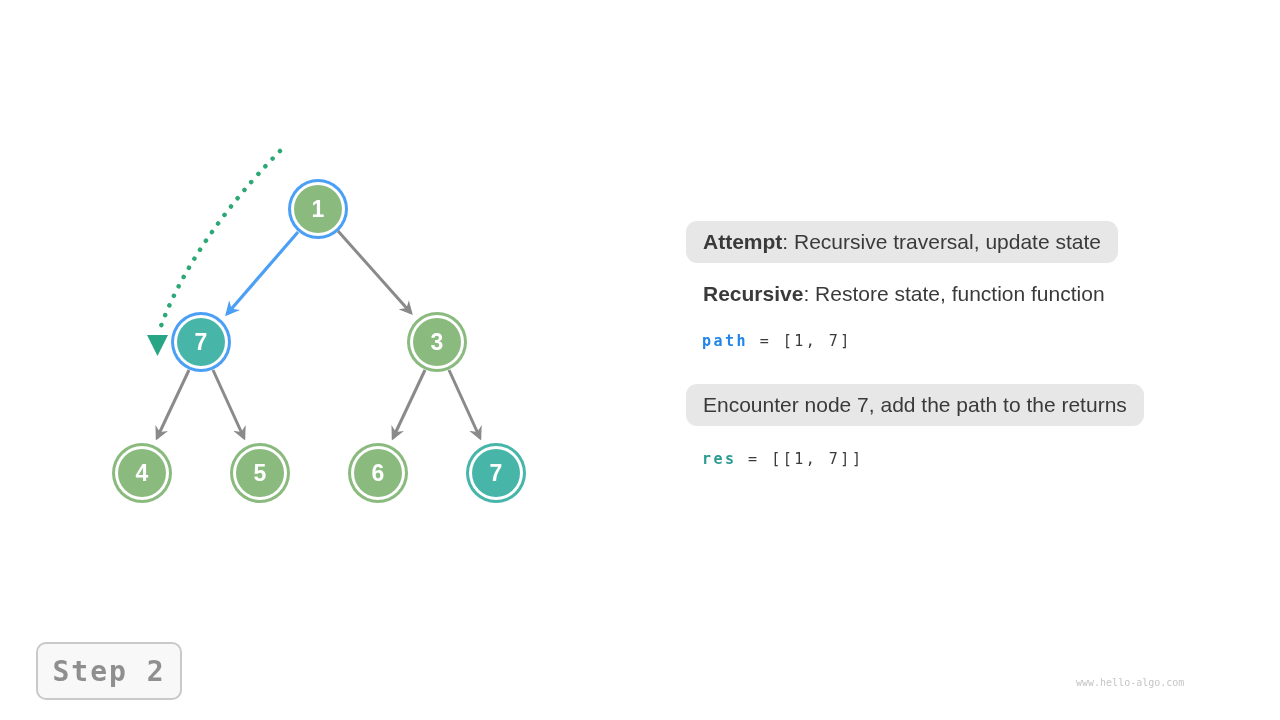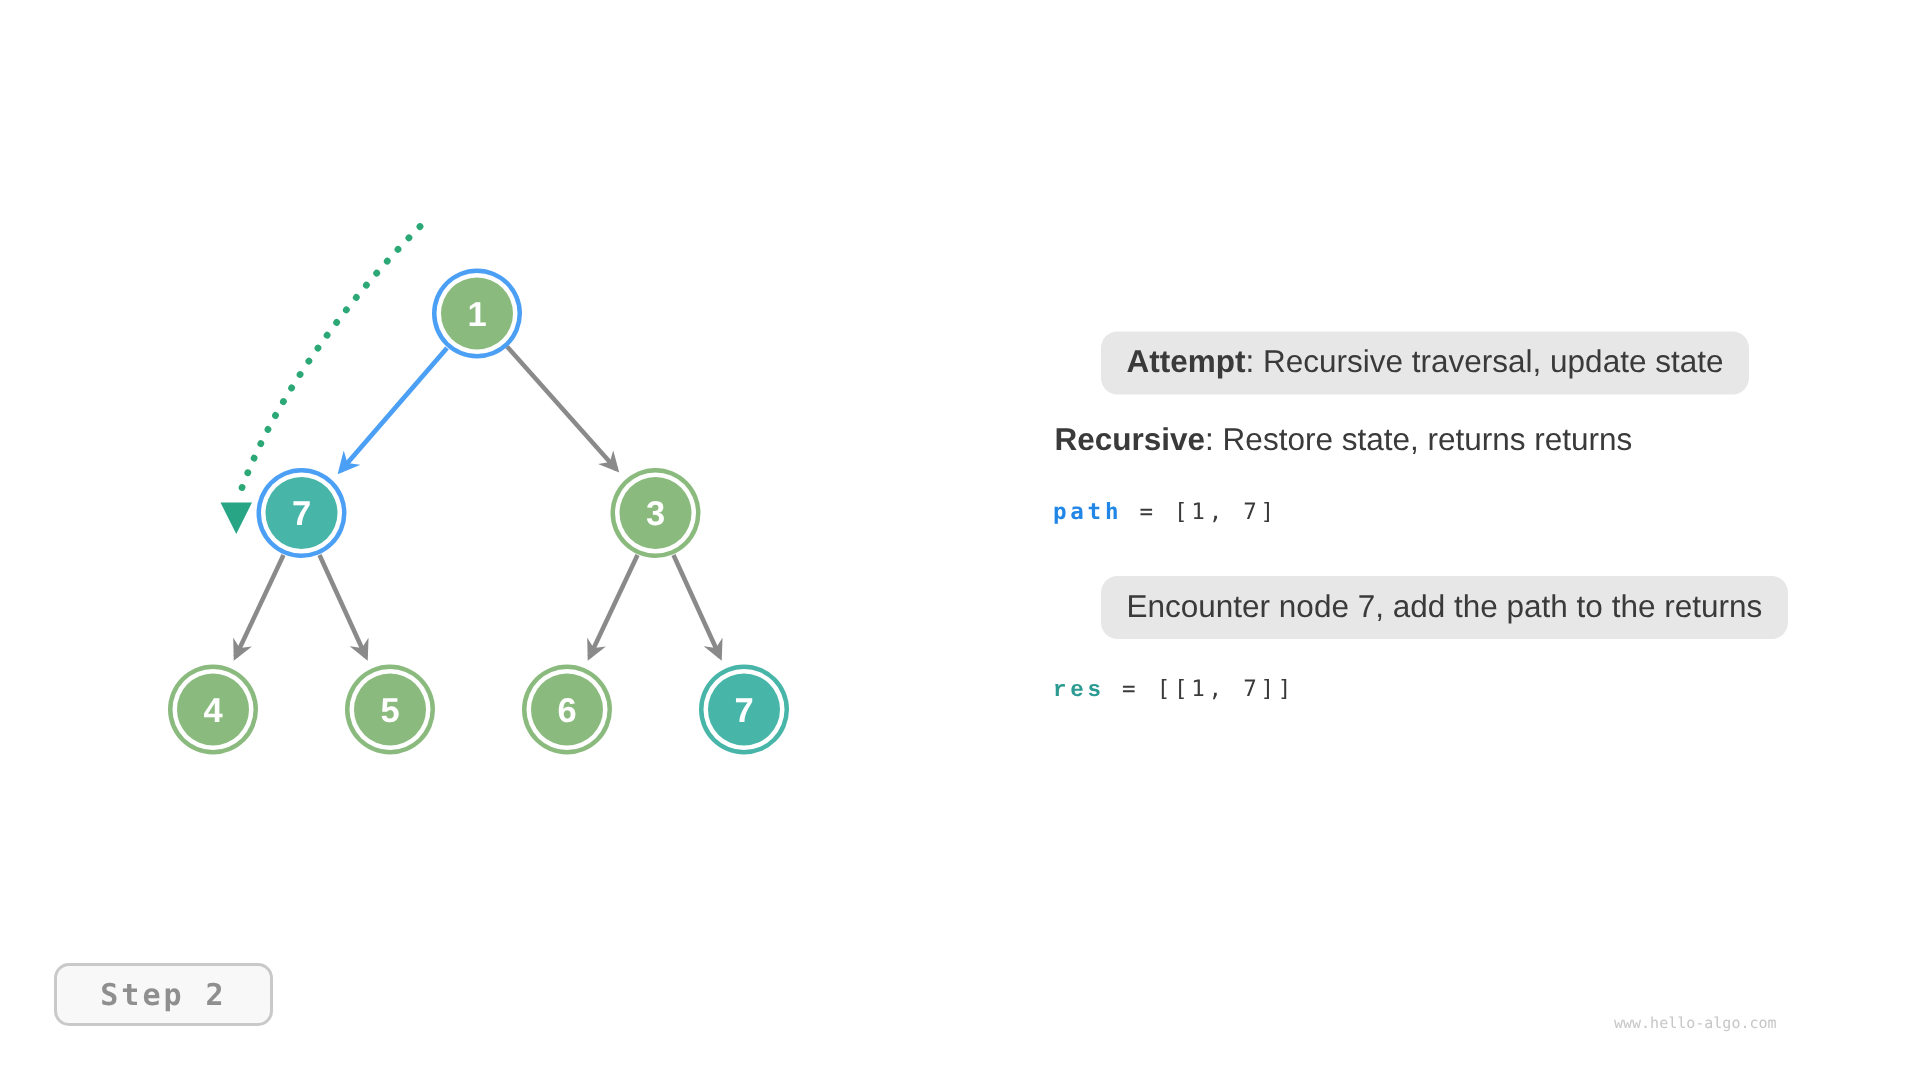--- a/index.html
+++ b/index.html
@@ -24,42 +24,42 @@
   .pos-n0{left:294px;top:185px;}
   .pos-n1{left:177px;top:318px;}
   .pos-n2{left:413px;top:318px;}
   .pos-n3{left:118px;top:449px;}
   .pos-n4{left:236px;top:449px;}
   .pos-n5{left:354px;top:449px;}
   .pos-n6{left:472px;top:449px;}
   
   .callout{
     position:absolute;background:#E7E7E7;border-radius:11px;
-    padding:9px 17px;font-size:21px;color:#3A3A3A;white-space:nowrap;margin-left:48px;
+    padding:9px 17px;font-size:21px;color:#3A3A3A;white-space:nowrap;
   }
   .callout b{font-weight:bold;}
   #callout-attempt{left:686px;top:221px;}
   #line-backtrack{position:absolute;left:703px;top:282px;font-size:21px;color:#3A3A3A;white-space:nowrap;}
   #callout-encounter{left:686px;top:384px;}
   .codeline{
     position:absolute;left:702px;white-space:nowrap;
     font-family:"DejaVu Sans Mono","Liberation Mono",monospace;
     font-size:15px;letter-spacing:2.5px;color:#3A3A3A;font-weight:normal;
   }
   #line-path{top:332px;}
   #line-res{top:450px;}
   .var-blue{color:#2186E6;font-weight:bold;}
-  .var-teal{color:#2A9A92;font-weight:bold;font-family:Liberation Mono, monospace;}
+  .var-teal{color:#2A9A92;font-weight:bold;}
   
   #step-badge{
-    position:absolute;left:36px;top:642px;width:146px;height:42px;
+    position:absolute;left:36px;top:642px;width:146px;height:58px;
     box-sizing:border-box;border:2px solid #C9C9C9;border-radius:10px;
     background:#F8F8F8;display:flex;align-items:center;justify-content:center;
     font-family:"DejaVu Sans Mono","Liberation Mono",monospace;
-    font-size:20px;font-weight:bold;letter-spacing:2px;color:#8F8F8F;
+    font-size:28px;font-weight:bold;letter-spacing:2px;color:#8F8F8F;
   }
   
   #watermark{
     position:absolute;left:1076px;top:677px;
     font-family:"DejaVu Sans Mono","Liberation Mono",monospace;
     font-size:10px;color:#C6C6C6;white-space:nowrap;
   }
 </style>
 </head>
 <body>
@@ -95,21 +95,21 @@
 <div class="node pos-n3 fill-green ring-green">4</div>
 <div class="node pos-n4 fill-green ring-green">5</div>
 <div class="node pos-n5 fill-green ring-green">6</div>
 <div class="node pos-n6 fill-teal ring-teal">7</div>
 
 <div class="callout" id="callout-attempt">
   <b>Attempt</b><span>: Recursive traversal, update state</span>
 </div>
 
 <div id="line-backtrack">
-  <b>Recursive</b><span>: Restore state, returns returns</span>
+  <b>Recursive</b><span>: Restore state, function function</span>
 </div>
 
 <div class="codeline" id="line-path">
   <span class="var-blue">path</span><span> = [1, 7]</span>
 </div>
 
 <div class="callout" id="callout-encounter">
   <span>Encounter node 7, add the path to the returns</span>
 </div>
 

